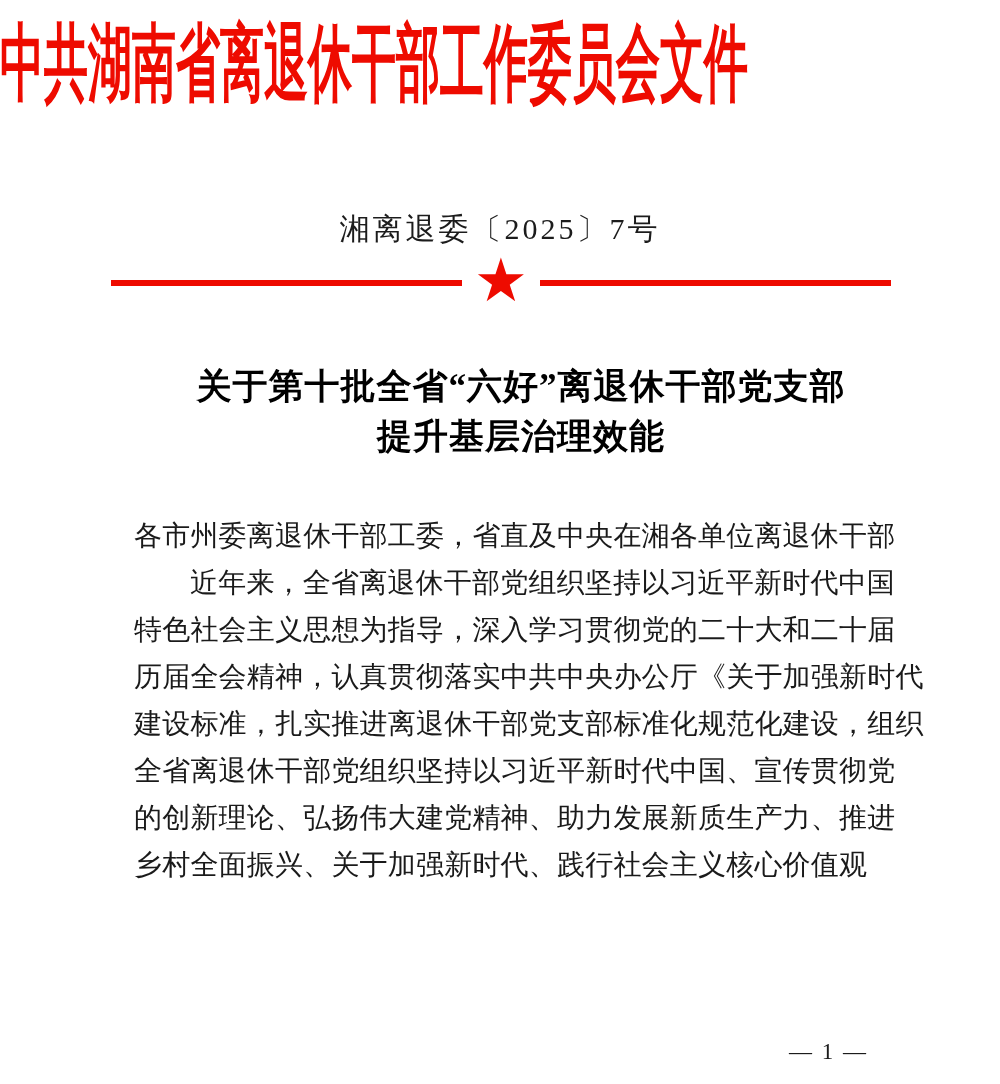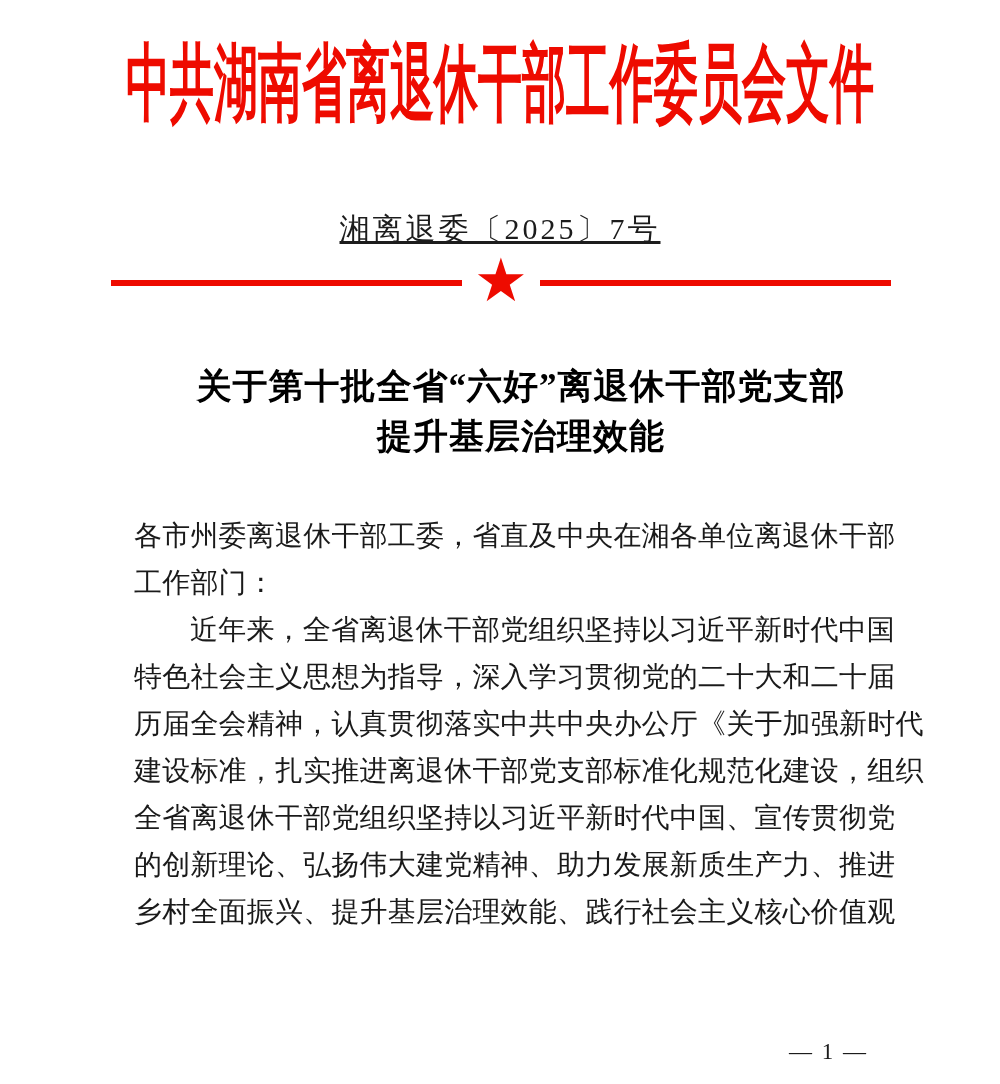--- a/index.html
+++ b/index.html
@@ -9,33 +9,33 @@
   html,body{margin:0;padding:0;}
   body{
     width:1000px;height:1084px;background:#ffffff;
     font-family:"Liberation Serif","DejaVu Serif",serif;
     color:var(--ink);
   }
   #page{position:relative;width:1000px;height:1084px;background:#ffffff;overflow:hidden;}
 
   
   .header{
-    position:absolute;top:28px;left:0;width:100%;height:112px;
-    display:flex;align-items:center;justify-content:center;
+    position:absolute;top:8px;left:0;width:100%;height:112px;
+    display:flex;align-items:center;
   }
   .header-text{
     font-size:44px;font-weight:bold;color:var(--accent-red);
     white-space:nowrap;letter-spacing:0px;
     transform:scaleY(1.92);transform-origin:center;
   }
 
   
   .doc-number{
     position:absolute;top:209px;left:0;width:100%;
-    text-align:center;font-size:30px;letter-spacing:3px;color:#1c1c1c;text-decoration:underline;
+    text-align:center;font-size:30px;letter-spacing:3px;color:#1c1c1c;
   }
 
   
   .divider{
     position:absolute;top:257px;left:111px;width:780px;height:52px;
     display:flex;align-items:center;
   }
   .divider-line{flex:1;height:6px;background:var(--accent-red);}
   .star{
     width:78px;text-align:center;font-size:60px;line-height:52px;
@@ -80,25 +80,24 @@
     <div class="divider-line"></div>
   </div>
 
   <div class="title">
     <div>关于第十批全省“六好”离退休干部党支部</div>
     <div>提升基层治理效能</div>
   </div>
 
   <div class="body-text">
     <div class="bline">各市州委离退休干部工委，省直及中央在湘各单位离退休干部</div>
-    <div class="bline">工作部门：</div>
     <div class="bline indent">近年来，全省离退休干部党组织坚持以习近平新时代中国</div>
     <div class="bline">特色社会主义思想为指导，深入学习贯彻党的二十大和二十届</div>
     <div class="bline">历届全会精神，认真贯彻落实中共中央办公厅《关于加强新时代</div>
     <div class="bline">建设标准，扎实推进离退休干部党支部标准化规范化建设，组织</div>
     <div class="bline">全省离退休干部党组织坚持以习近平新时代中国、宣传贯彻党</div>
     <div class="bline">的创新理论、弘扬伟大建党精神、助力发展新质生产力、推进</div>
-    <div class="bline">乡村全面振兴、提升基层治理效能、践行社会主义核心价值观</div>
+    <div class="bline">乡村全面振兴、关于加强新时代、践行社会主义核心价值观</div>
   </div>
 
   <div class="page-number">— 1 —</div>
 
 </div>
 
 </body></html>

